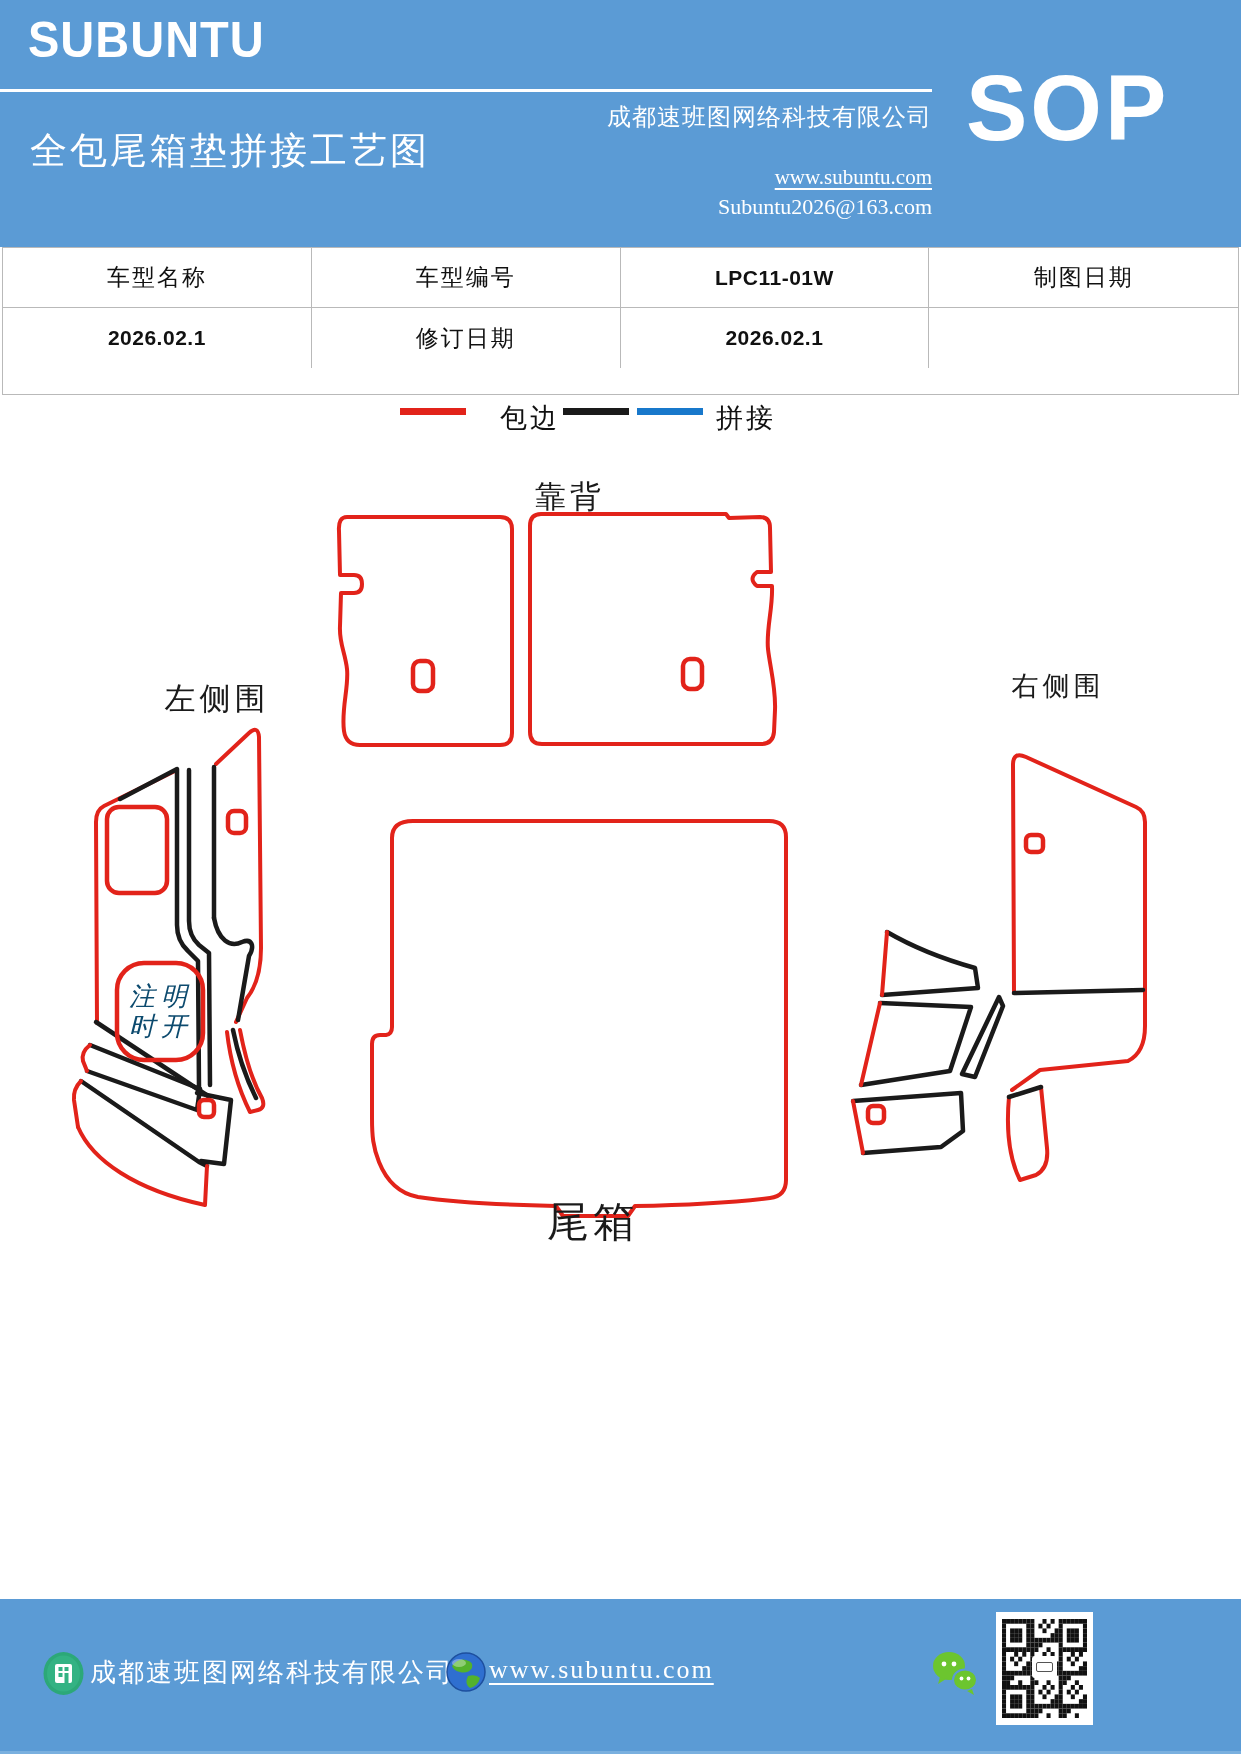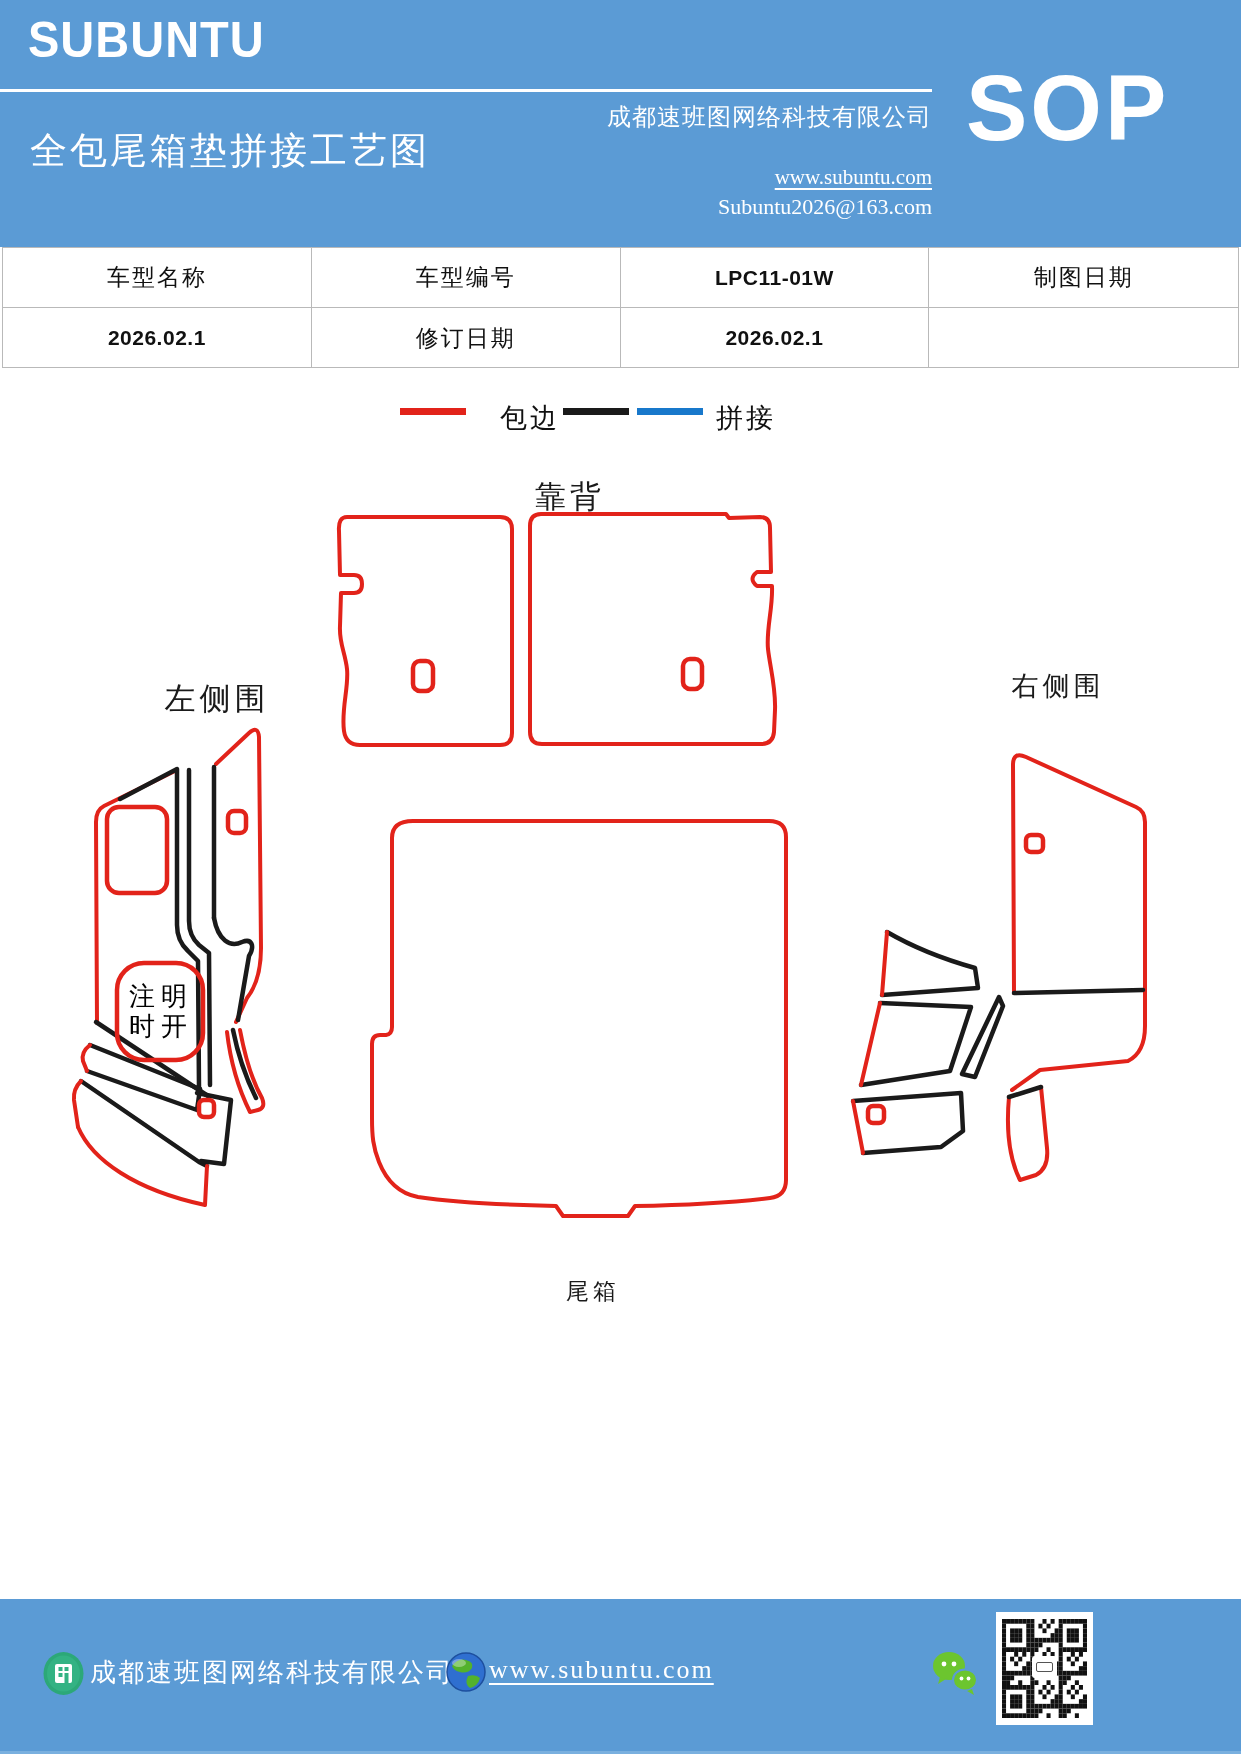--- a/index.html
+++ b/index.html
@@ -15,21 +15,21 @@
   .title{position:absolute;left:30px;top:126px;color:#fff;font-size:37px;
          font-family:"Liberation Serif",serif;letter-spacing:3px;}
   .hdr-right{position:absolute;left:0;width:932px;text-align:right;color:#fff;
              font-family:"Liberation Serif",serif;}
   .company-line{top:101px;font-size:24px;letter-spacing:1px;}
   .website-line{top:165px;font-size:21px;text-decoration:underline;text-underline-offset:4px;cursor:pointer;}
   .email-line{top:194px;font-size:22px;}
   .sop{position:absolute;left:966px;top:56px;color:#fff;font-size:92px;font-weight:bold;letter-spacing:3px;}
 
   
-  .info-table{position:absolute;left:2px;top:247px;width:1237px;height:121px;display:grid;
+  .info-table{position:absolute;left:2px;top:247px;width:1237px;height:148px;display:grid;
               grid-template-columns:repeat(4,1fr);grid-template-rows:60px 60px;
               border:1px solid #b9b9b9;box-sizing:border-box;background:#fff;}
   .cell{border-right:1px solid #b9b9b9;border-bottom:1px solid #b9b9b9;display:flex;
         align-items:center;justify-content:center;color:#111;}
   .cell:nth-child(4n){border-right:none;}
   .cell:nth-child(n+5){border-bottom:none;}
   .cell.lab{font-family:"Liberation Serif",serif;font-size:23px;letter-spacing:2px;}
   .cell.val{font-family:"Liberation Sans",sans-serif;font-size:21px;font-weight:600;letter-spacing:.5px;}
 
   
@@ -46,23 +46,23 @@
   .diagram{position:absolute;left:0;top:430px;width:1241px;height:860px;}
   .diagram path,.diagram rect{fill:none;stroke-linecap:round;stroke-linejoin:round;}
   .r{stroke:#e2231a;stroke-width:4px;}
   .r5{stroke:#e2231a;stroke-width:4.5px;}
   .k{stroke:#1a1a1a;stroke-width:4.5px;}
   .dg-label{position:absolute;color:#1a1a1a;letter-spacing:4px;transform:translateX(-50%);
             font-weight:500;white-space:nowrap;}
   .lab-backrest{left:570px;top:468px;font-size:31px;margin-top:8px;}
   .lab-left{left:217px;top:662px;font-size:31px;margin-top:16px;}
   .lab-right{left:1058px;top:668px;font-size:27px;text-align:center;}
-  .lab-trunk{left:593px;top:1276px;font-size:23px;}
+  .lab-trunk{left:593px;top:1194px;font-size:42px;}
   .note-text{position:absolute;left:161px;top:981px;transform:translateX(-50%);text-align:center;
-             font-size:26px;line-height:30px;letter-spacing:6px;color:#000000;font-weight:500;}
+             font-size:26px;line-height:30px;letter-spacing:6px;color:#0c4a6e;font-weight:500;font-style:italic;}
 
   
   .footer{position:absolute;left:0;top:1599px;width:1241px;height:155px;background:#5b9bd5;
           box-sizing:border-box;border-bottom:3px solid #79add e0;}
   .footer{border-bottom:3px solid #7ab0df;}
   .ft-text{position:absolute;color:#fff;font-family:"Liberation Serif",serif;font-size:26px;letter-spacing:2px;}
   .ft-company{left:90px;top:1655px;}
   .ft-site{left:489px;top:1655px;text-decoration:underline;text-underline-offset:5px;cursor:pointer;}
   .icon{position:absolute;}
   .qr-box{position:absolute;left:996px;top:1612px;width:97px;height:113px;background:#fff;}

